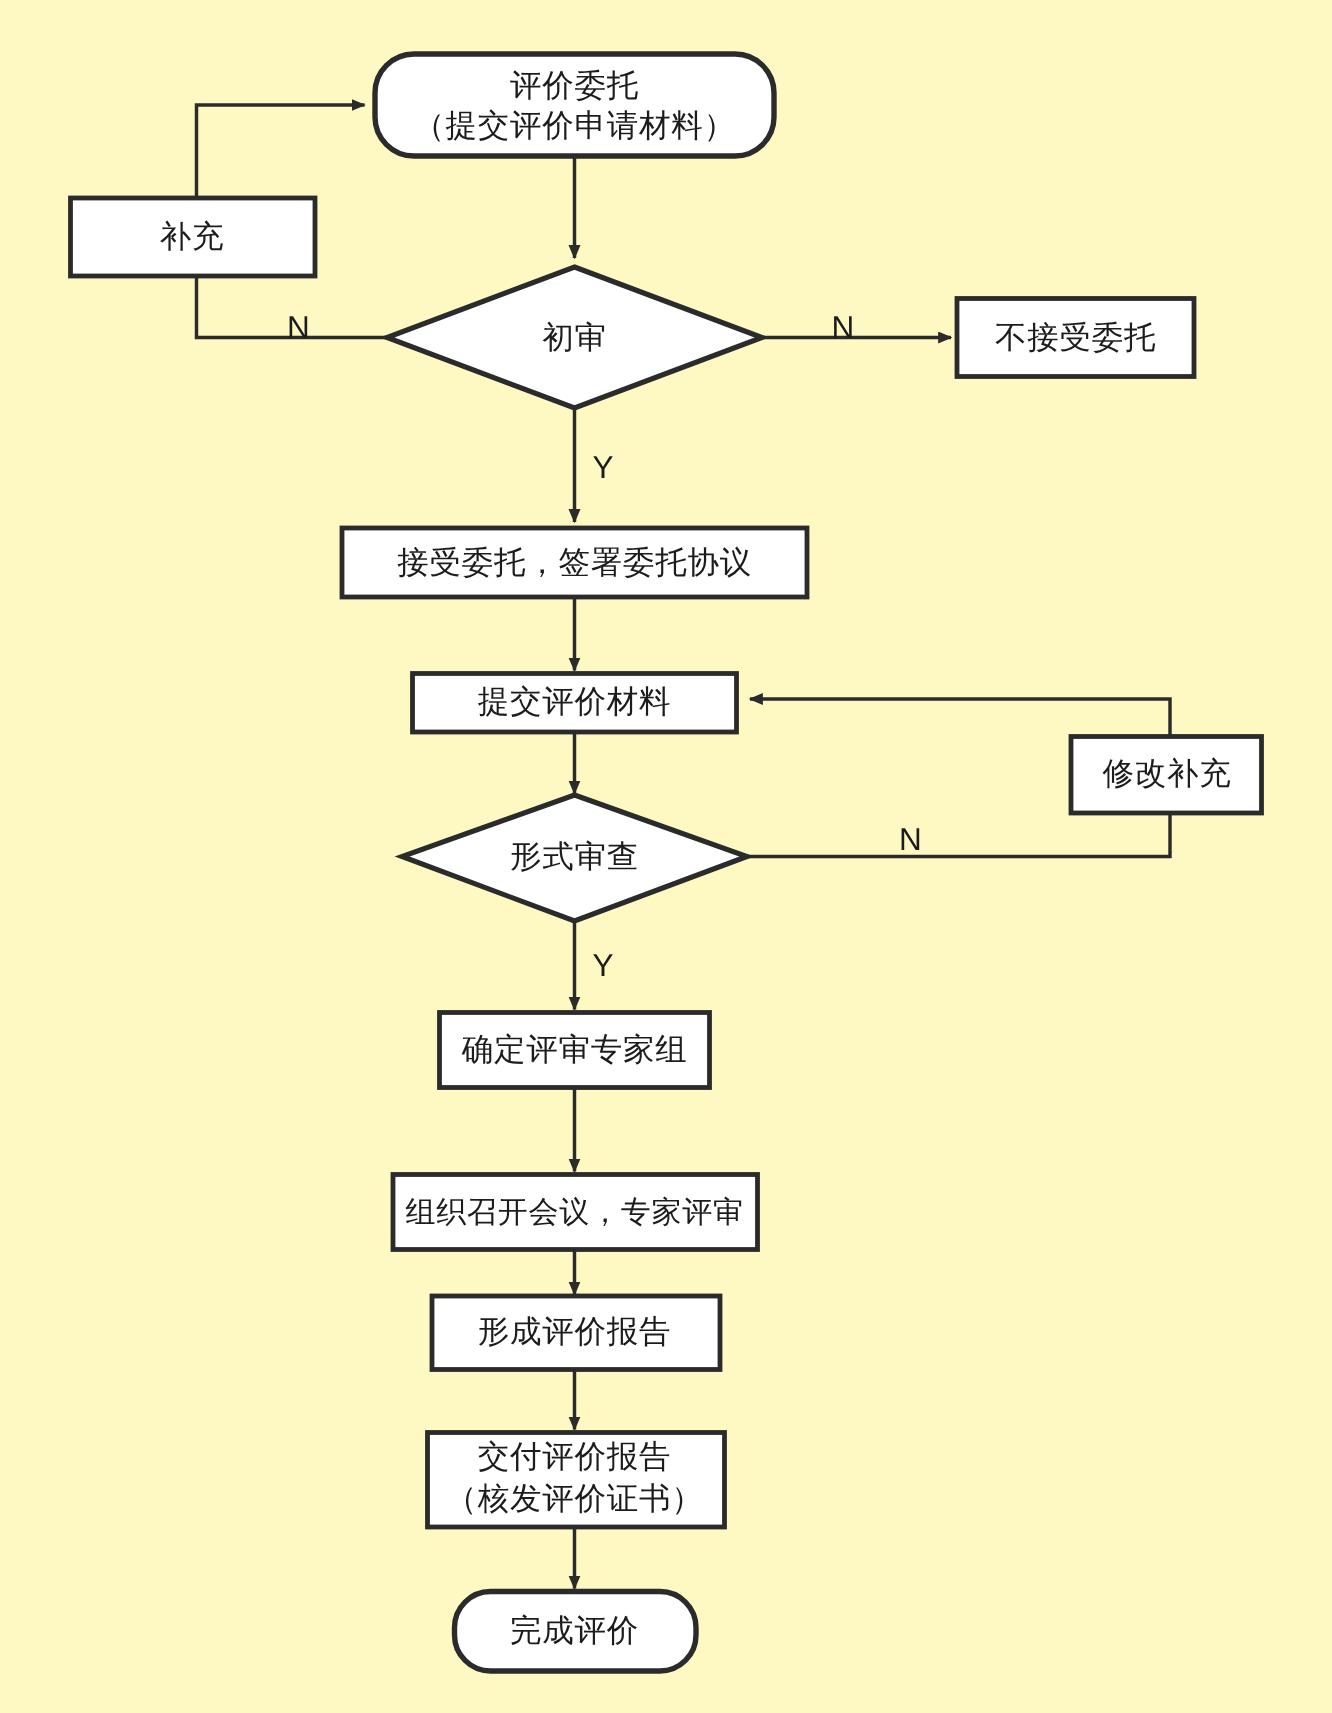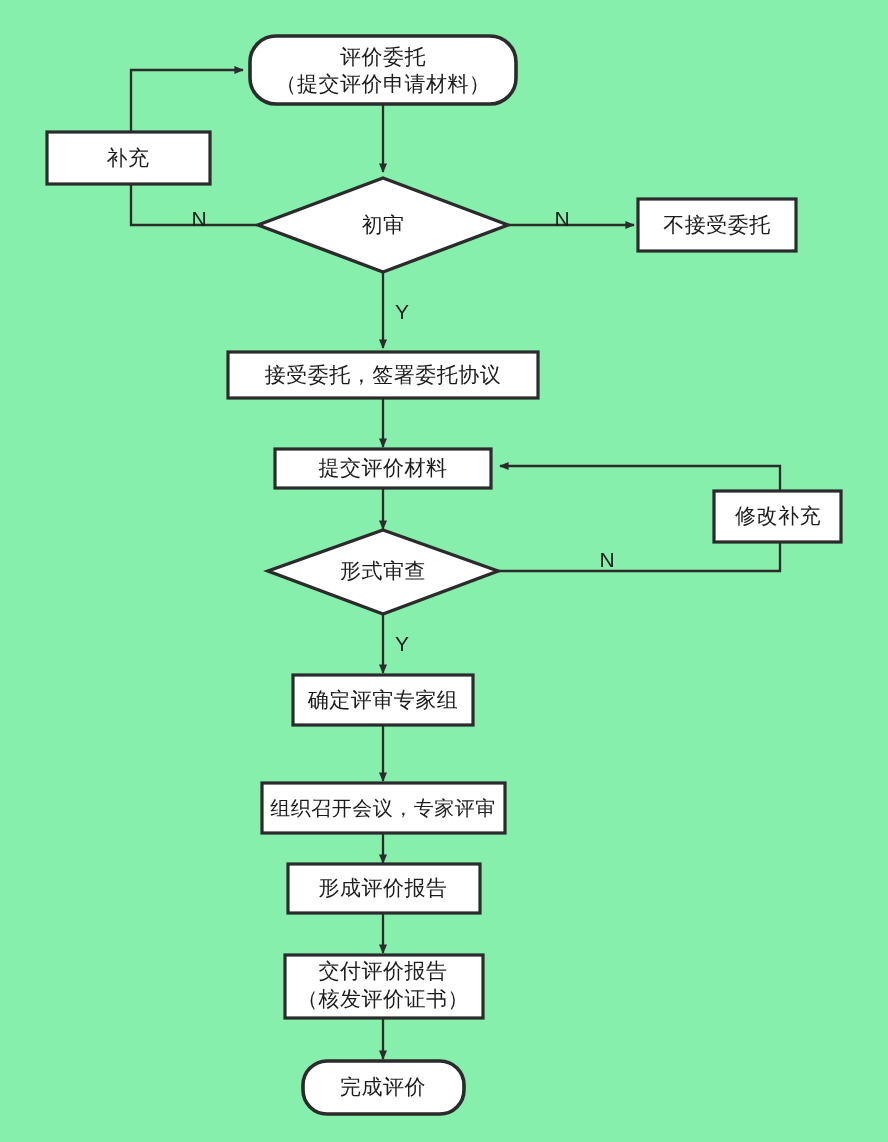--- a/index.html
+++ b/index.html
@@ -7,21 +7,21 @@
     padding: 0;
     background: #ffffff;
   }
   body {
     font-family: "Liberation Sans", "DejaVu Sans", sans-serif;
   }
   #flowchart-root {
     position: relative;
     width: 888px;
     height: 1142px;
-    background: #86efac;
+    background: #fef9c3;
     overflow: hidden;
   }
   #flow-svg {
     position: absolute;
     left: 0;
     top: 0;
     width: 888px;
     height: 1142px;
   }
   .node-shape {

